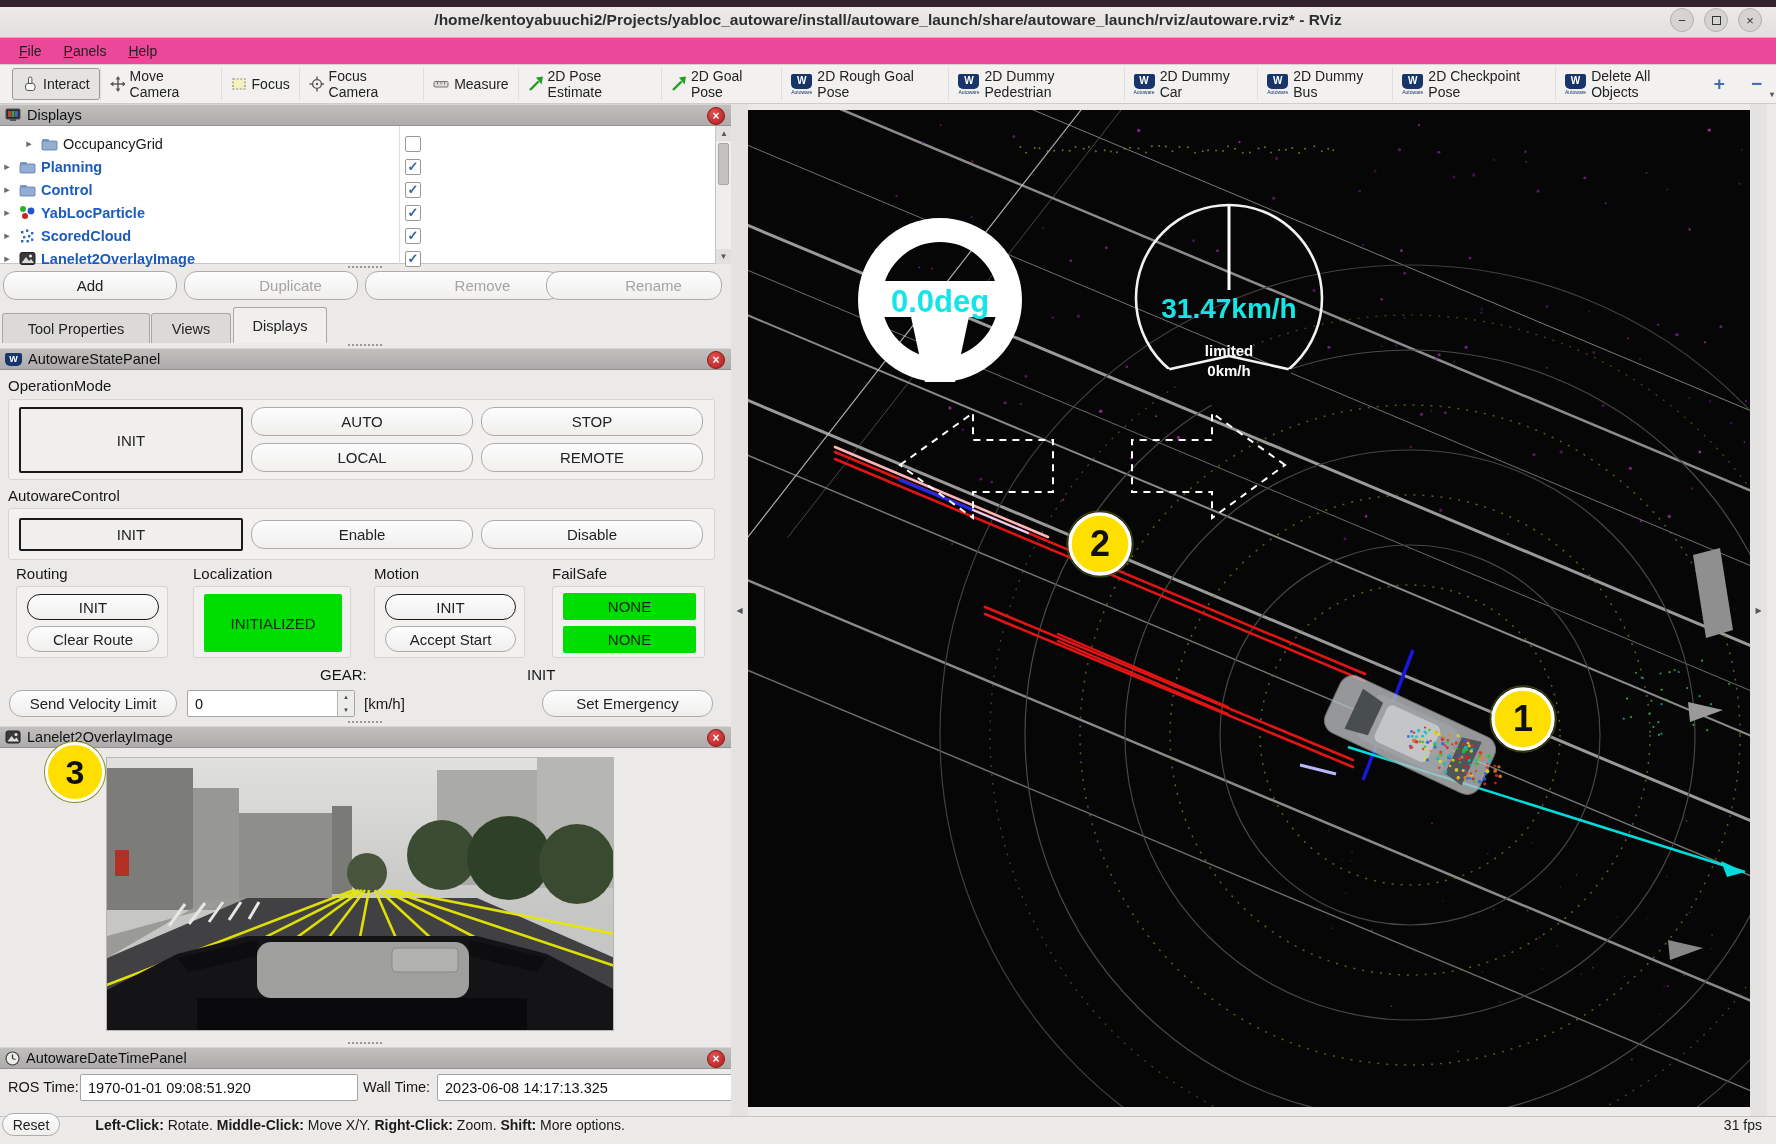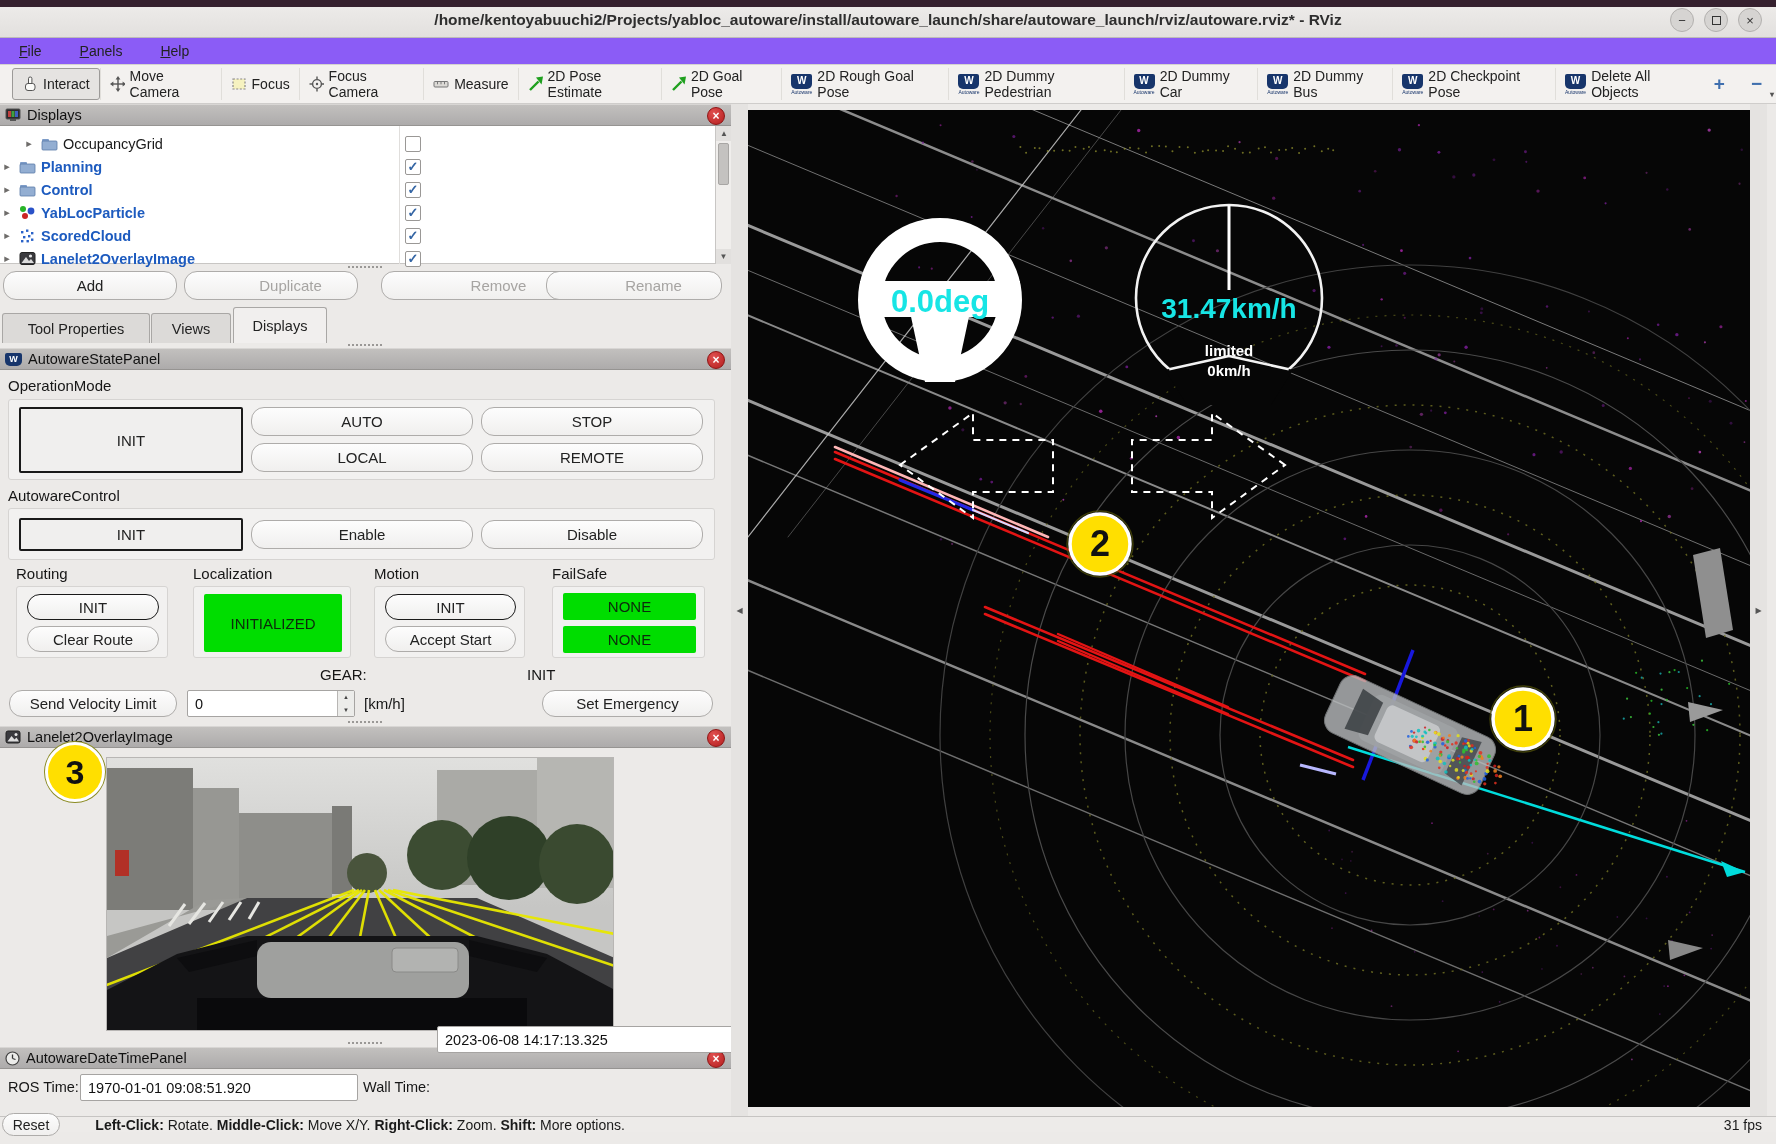--- a/index.html
+++ b/index.html
@@ -12,21 +12,21 @@
 
   
   .titlebar { left:0; top:0; width:1776px; height:38px; background:linear-gradient(#efedeb,#e2e0de); border-bottom:1px solid #bdbbb9; }
   .titlebar .topstrip { left:0; top:0; width:1776px; height:7px; background:#35202e; }
   .title-text { left:0; top:11px; width:1776px; text-align:center; font-size:15.5px; font-weight:bold; color:#2e2e2e; }
   .winbtn { top:8px; width:24px; height:24px; border-radius:50%; background:#d6d4d2; border:1px solid #b3b1af; color:#333;
             display:flex; align-items:center; justify-content:center; font-size:13px; }
   .maxbox { width:9px; height:9px; border:1.5px solid #333; }
 
   
-  .menubar { left:0; top:38px; width:1776px; height:27px; background:#8b5cf6; border-bottom:1px solid #d4d2d0; display:flex; align-items:center; padding-left:10px; gap:20px; }
+  .menubar { left:0; top:38px; width:1776px; height:27px; background:#ec4899; border-bottom:1px solid #d4d2d0; display:flex; align-items:center; padding-left:10px; gap:4px; }
   .menu-item { display:inline-block; padding:3px 9px; font-size:14px; color:#222; }
   .menu-item::first-letter { text-decoration:underline; }
 
   
   .toolbar { left:0; top:65px; width:1776px; height:39px; background:#f3f1ef; border-bottom:1px solid #cfcdcb; display:flex; align-items:center; padding-left:12px; }
   .tool { display:flex; align-items:center; gap:5px; padding:4px 9px; font-size:14px; color:#222; border-left:1px solid #e0deda; height:32px; }
   .tool:first-child { border-left:none; }
   .tool.active { background:#e5e3e1; border:1px solid #9c9a98; border-radius:3px; }
   .aw-wrap { display:flex; flex-direction:column; align-items:center; line-height:1; }
   .aw-logo { width:21px; height:15px; background:#17356b; color:#fff; font-size:10px; font-weight:bold; display:flex; align-items:center; justify-content:center; border-radius:2px 2px 5px 5px; }
@@ -313,21 +313,21 @@
     </div>
   </div>
   <div class="abs scroll">
     <div class="arr">▲</div>
     <div class="thumb"></div>
     <div class="arr" style="position:absolute;bottom:0;width:100%">▼</div>
   </div>
 
   <div class="abs btn" style="left:3px;top:271px;width:174px;height:29px">Add</div>
   <div class="abs btn dis" style="left:184px;top:271px;width:174px;height:29px">Duplicate</div>
-  <div class="abs btn dis" style="left:381px;top:271px;width:196px;height:29px">Remove</div>
+  <div class="abs btn dis" style="left:365px;top:271px;width:196px;height:29px">Remove</div>
   <div class="abs btn dis" style="left:546px;top:271px;width:176px;height:29px">Rename</div>
 
   <div class="abs tabbar">
     <div class="tab" style="left:2px;width:148px">Tool Properties</div>
     <div class="tab" style="left:151px;width:80px">Views</div>
     <div class="tab active" style="left:233px;width:94px">Displays</div>
   </div>
   <div class="abs dots" style="top:266px"></div>
   <div class="abs dots" style="top:344px"></div>
 
@@ -449,21 +449,21 @@
         <circle cx="7.5" cy="7.5" r="6.5" fill="#ececea" stroke="#444" stroke-width="1.2"></circle>
         <line x1="7.5" y1="7.5" x2="7.5" y2="3.5" stroke="#333" stroke-width="1.3"></line>
         <line x1="7.5" y1="7.5" x2="10.5" y2="8.5" stroke="#333" stroke-width="1.3"></line>
       </svg>
     <span>AutowareDateTimePanel</span>
     <div class="phdr-close"><span>×</span></div>
   </div>
   <div class="abs slabel" style="left:8px;top:1079px;font-size:14.5px">ROS Time:</div>
   <div class="abs tinput" style="left:80px;top:1074px;width:278px;height:27px">1970-01-01 09:08:51.920</div>
   <div class="abs slabel" style="left:363px;top:1079px;font-size:14.5px">Wall Time:</div>
-  <div class="abs tinput" style="left:437px;top:1026px;width:298px;height:27px">2023-06-08 14:17:13.325</div>
+  <div class="abs tinput" style="left:437px;top:1074px;width:298px;height:27px">2023-06-08 14:17:13.325</div>
 
   <div class="abs vsplit" style="left:731px">
       <span>◀</span>
     </div>
   <div class="abs vsplit" style="left:1750px;width:17px">
       <span>▶</span>
     </div>
 
   <div class="abs viewport">
     <svg width="1002" height="997" viewBox="0 0 1002 997">

